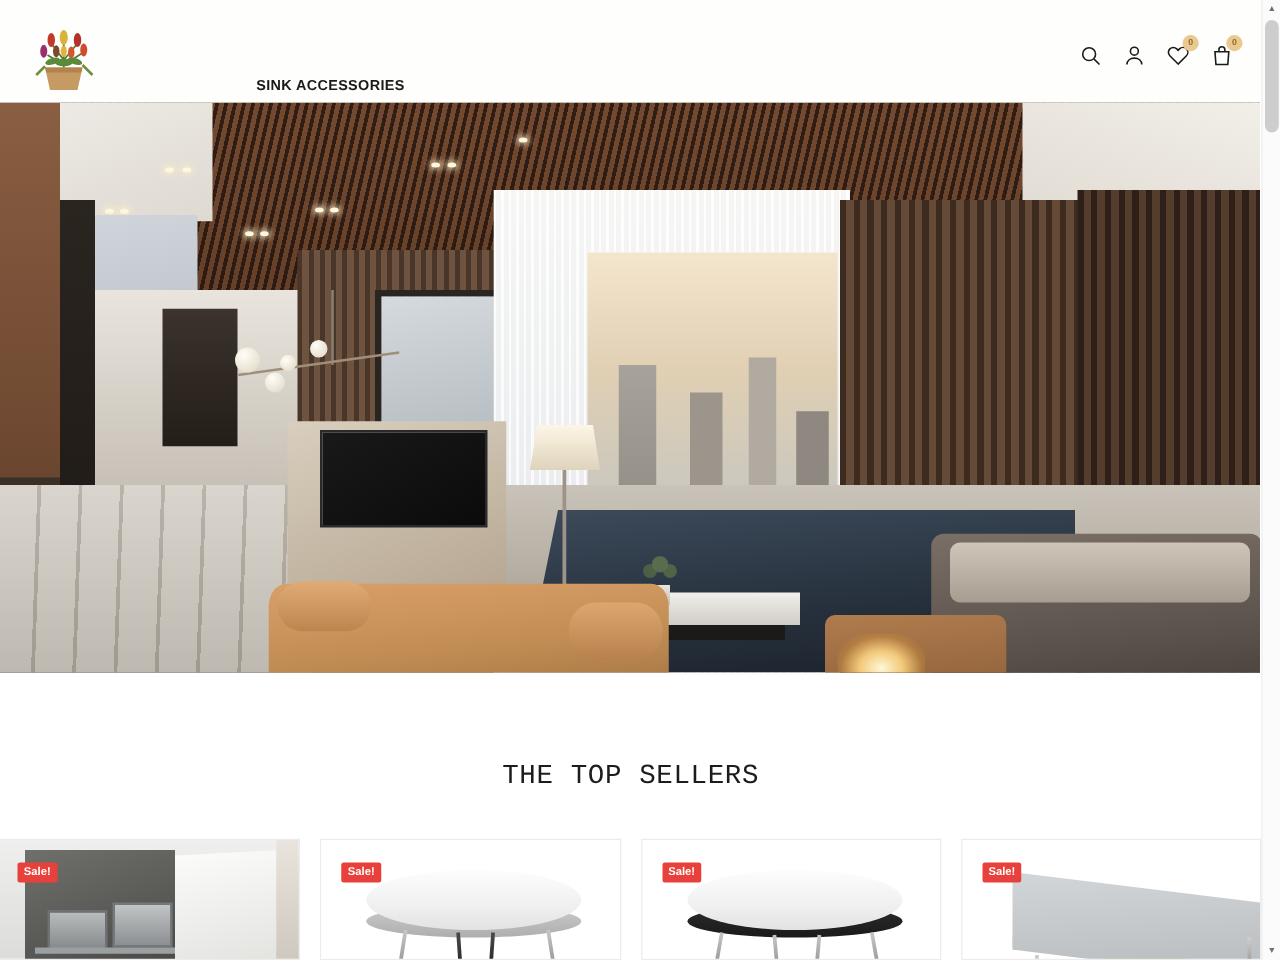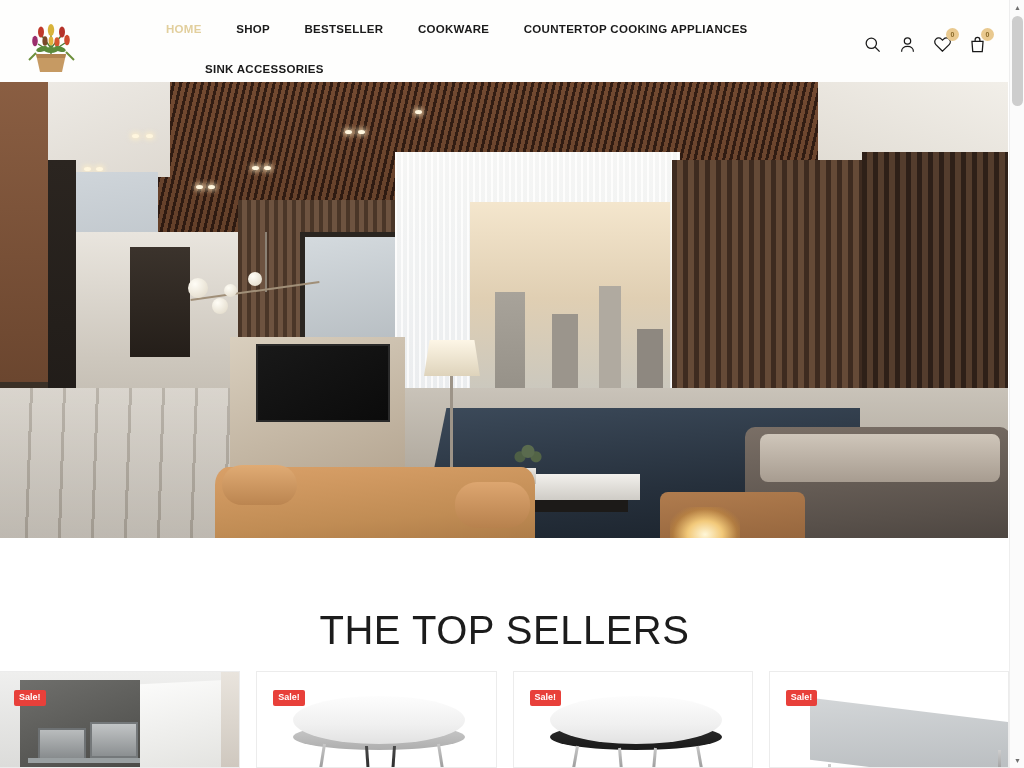--- a/index.html
+++ b/index.html
@@ -239,24 +239,25 @@
   }
   .h-spot {
     position:absolute; width:7px; height:4px; border-radius:50%;
     background:#fff6de; box-shadow:0 0 5px 2px rgba(255,240,200,.7);
   }
 
   
   .section-title {
     position:absolute; left:0; top:608px; width:1009px;
     text-align:center;
-    font-size:40px;
+    font-size:22px;
     font-weight:300;
     letter-spacing:0.5px;
     color:#1c1c1c;
+    font-family:Liberation Mono, monospace;
   }
 
   .products {
     position:absolute; left:0; top:671px; width:1009px; height:97px;
     display:flex; gap:16px;
   }
   .card {
     position:relative;
     width:241px; height:97px;
     background:#fff;
@@ -392,27 +393,20 @@
           <ellipse cx="20" cy="41" rx="6" ry="2.6" transform="rotate(-18 20 41)"></ellipse>
           <ellipse cx="38" cy="41" rx="6" ry="2.6" transform="rotate(18 38 41)"></ellipse>
           <ellipse cx="29" cy="42" rx="7" ry="3"></ellipse>
         </g>
         <path d="M44 44 L52 52" stroke="#6b8f3a" stroke-width="2" fill="none"></path>
         <path d="M14 45 L7 52" stroke="#6b8f3a" stroke-width="2" fill="none"></path>
       </svg>
     </div>
 
     <nav class="nav">
-      <div class="nav-row nav-row-1">
-        <a class="nav-item active">HOME</a>
-        <a class="nav-item">SHOP</a>
-        <a class="nav-item">BESTSELLER</a>
-        <a class="nav-item">COOKWARE</a>
-        <a class="nav-item">COUNTERTOP COOKING APPLIANCES</a>
-      </div>
       <div class="nav-row nav-row-2">
         <a class="nav-item">SINK ACCESSORIES</a>
       </div>
     </nav>
 
     <div class="header-icons">
 
       <div class="hicon">
         <svg viewBox="0 0 24 24" fill="none" stroke="#1a1a1a" stroke-width="1.6" xmlns="http://www.w3.org/2000/svg">
           <circle cx="10.5" cy="10.5" r="6.5"></circle>

